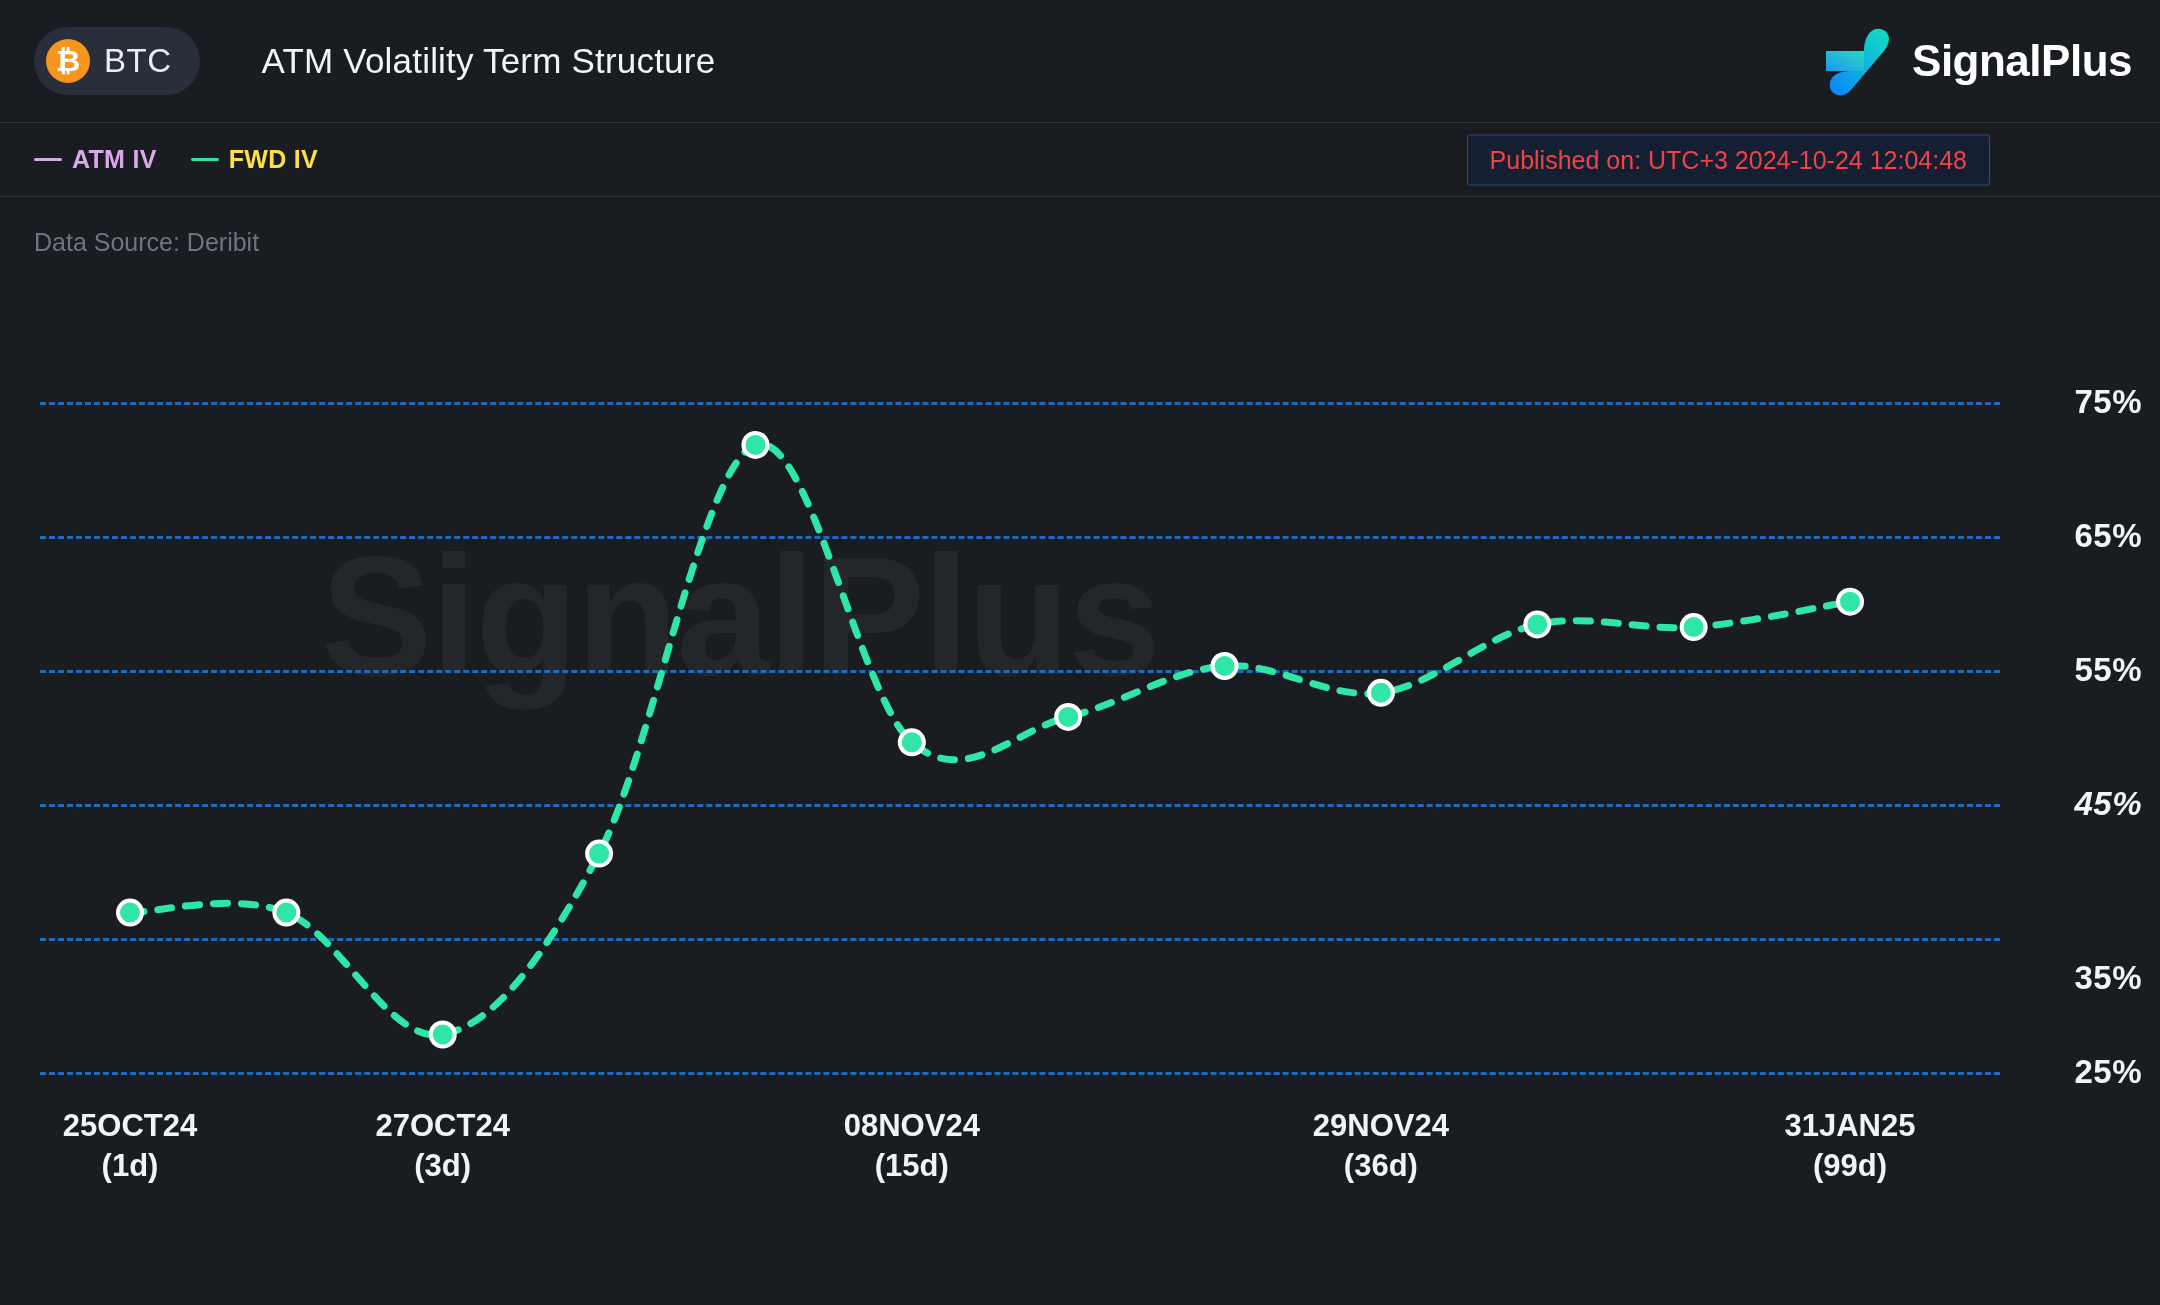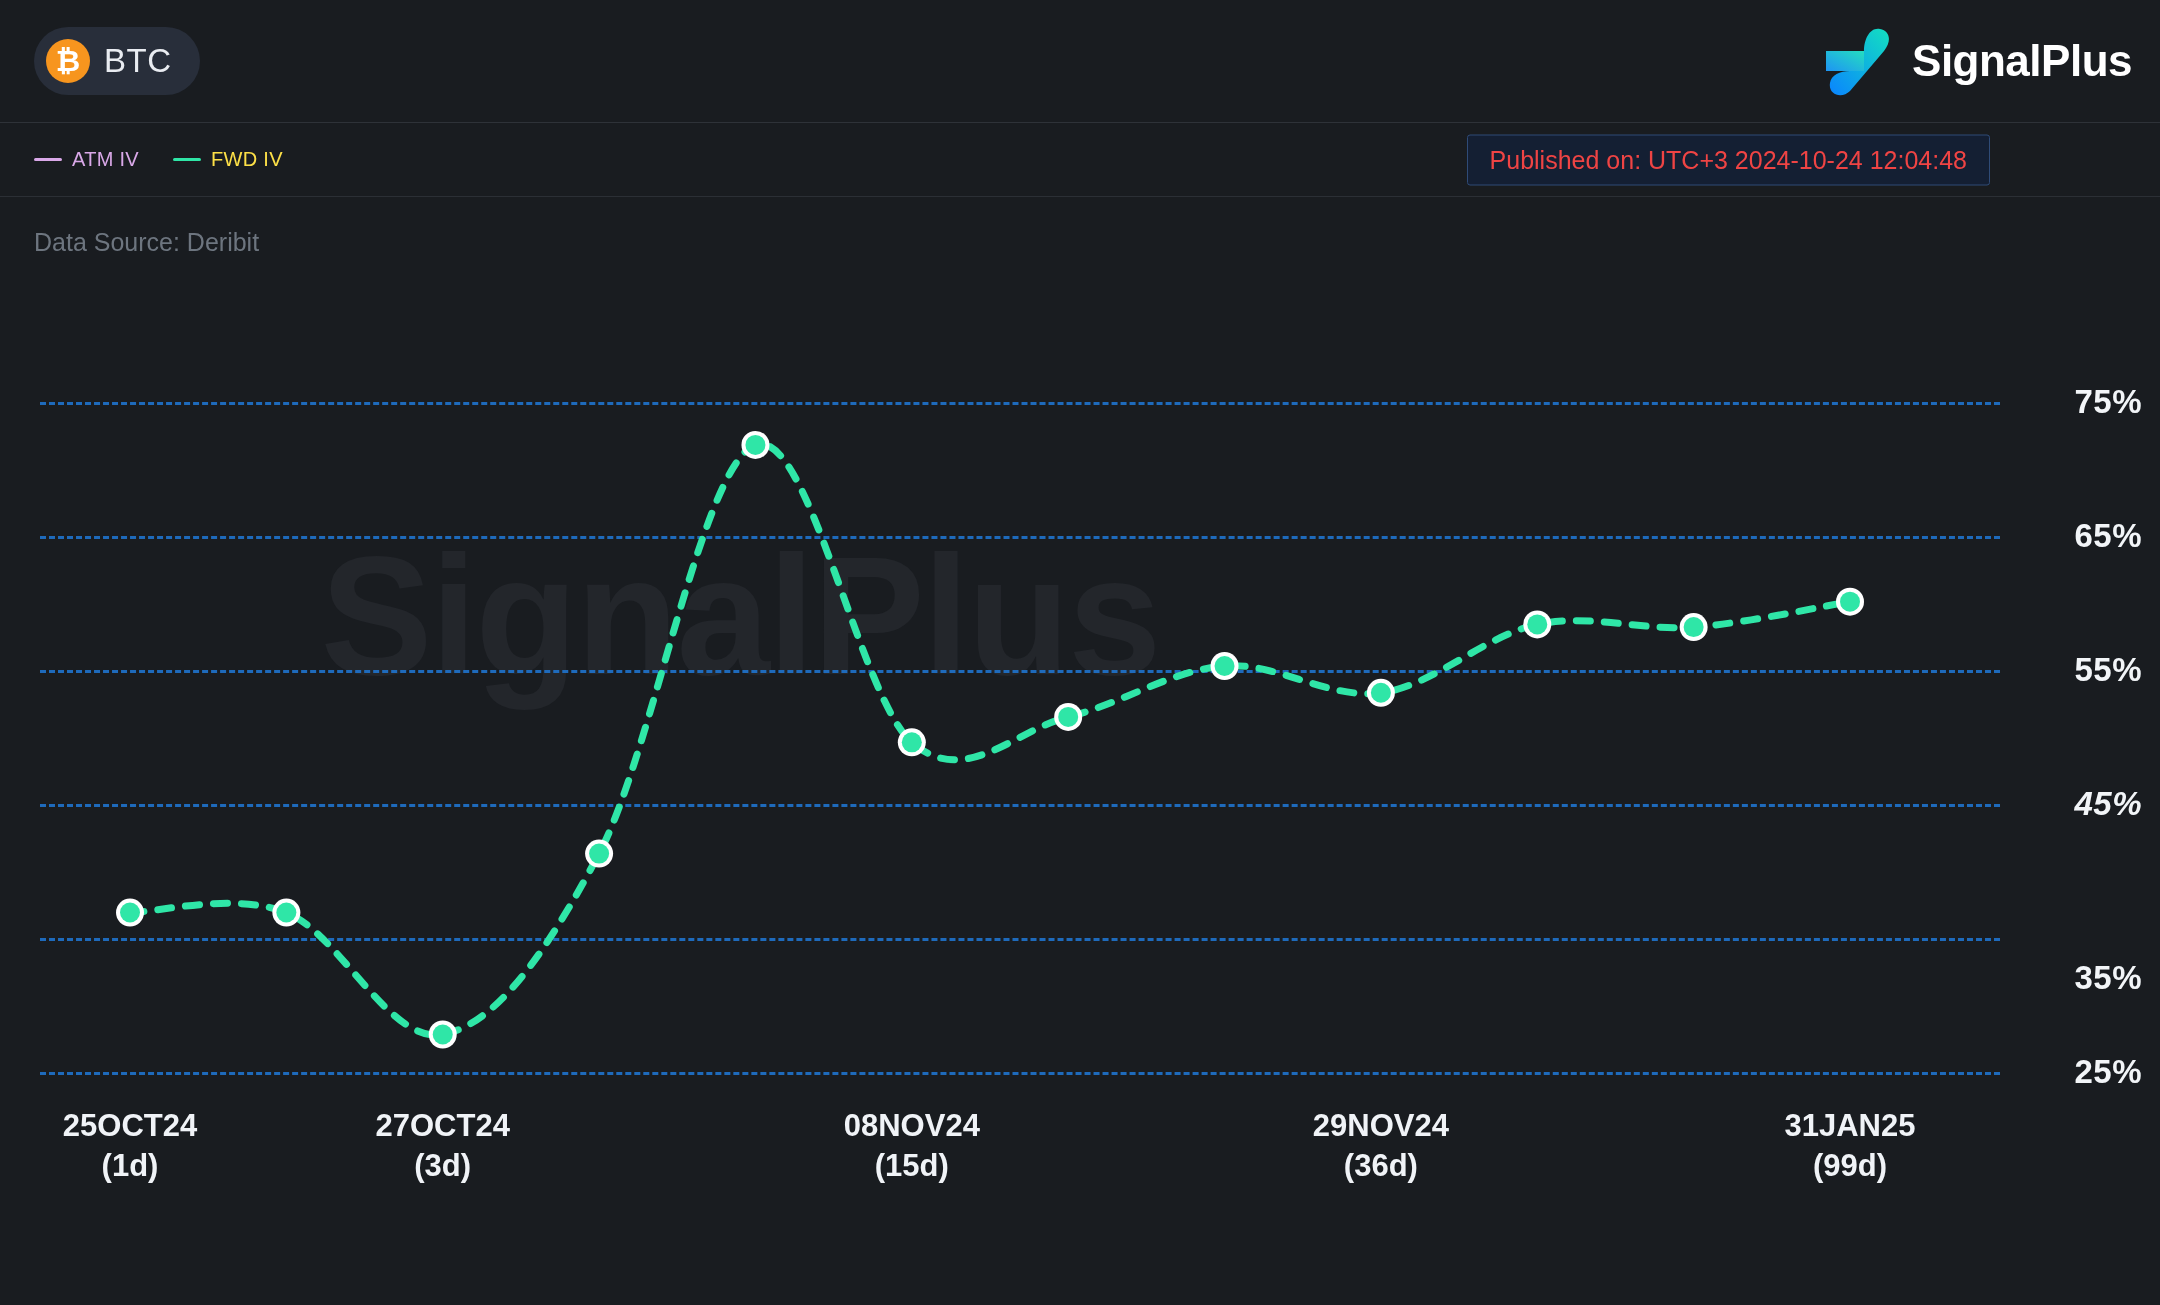--- a/index.html
+++ b/index.html
@@ -49,21 +49,21 @@
   
   .legend-bar {
     position: relative;
     height: 74px;
     display: flex; align-items: center;
     padding-left: 34px;
     border-bottom: 1px solid #2b2f35;
   }
   .legend-item { display: flex; align-items: center; gap: 10px; margin-right: 34px; }
   .legend-dash { display: block; width: 28px; height: 3px; border-radius: 2px; }
-  .legend-label { font-size: 20px; letter-spacing: .3px; }
+  .legend-label { font-size: 25px; letter-spacing: .3px; font-weight: bold; }
   .published {
     position: absolute; right: 170px; top: 50%; transform: translateY(-50%);
     border: 1px solid #2f4b77;
     background: #141f33;
     color: #ef4444;
     font-size: 25px;
     padding: 10px 22px;
     border-radius: 3px;
     white-space: nowrap;
   }
@@ -117,20 +117,21 @@
 </head>
 <body>
 
 <div class="page">
 
   <div class="header">
     <div class="asset-chip">
       <div class="btc-coin">₿</div>
       <span class="asset-label">BTC</span>
     </div>
+    <div class="chart-title">ATM Volatility Term Structure</div>
 
     <div class="brand">
       <svg class="brand-mark" viewBox="0 0 78 72">
         <defs>
           <linearGradient id="bg1" x1="0" y1="1" x2="1" y2="0">
             <stop offset="0" stop-color="#0a84ff"></stop>
             <stop offset="1" stop-color="#13e0c0"></stop>
           </linearGradient>
           <linearGradient id="bg2" x1="0" y1="1" x2="1" y2="0">
             <stop offset="0" stop-color="#1e9bff"></stop>

